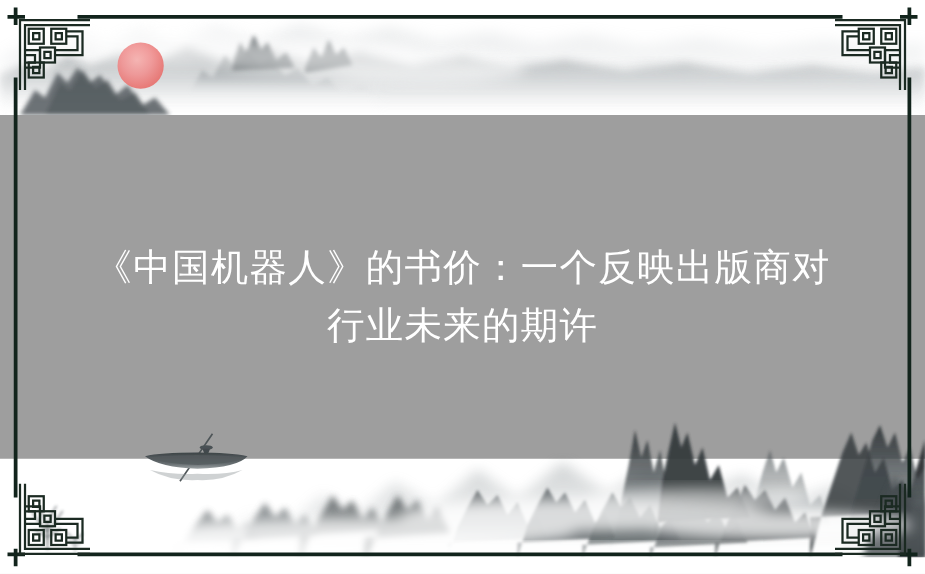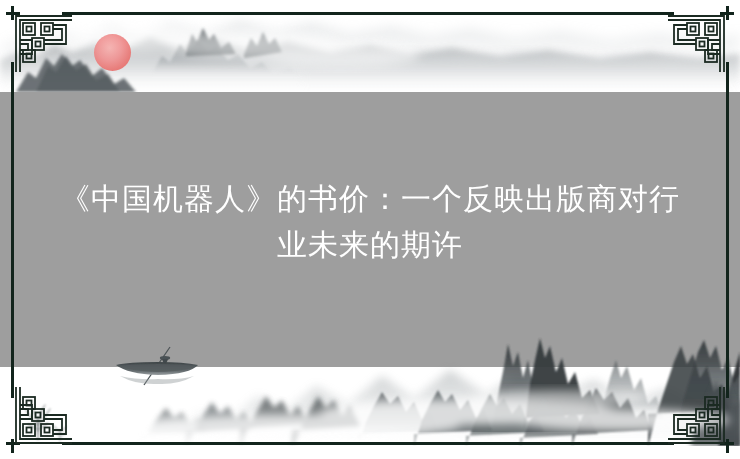--- a/index.html
+++ b/index.html
@@ -98,21 +98,21 @@
   }
   .title {
     display: block;
     font-family: "Liberation Sans", "DejaVu Sans", sans-serif;
     font-size: 30px;
     line-height: 46px;
     letter-spacing: 1px;
     color: #ffffff;
     font-weight: 400;
     white-space: pre-line;
-    margin: 0;
+    margin: 16px;
     padding: 0 48px;
   }
 </style>
 </head>
 <body>
 
 <div id="poster">
 
   <div class="ink-top">
     <svg width="740" height="95" viewBox="0 0 740 95" xmlns="http://www.w3.org/2000/svg">

